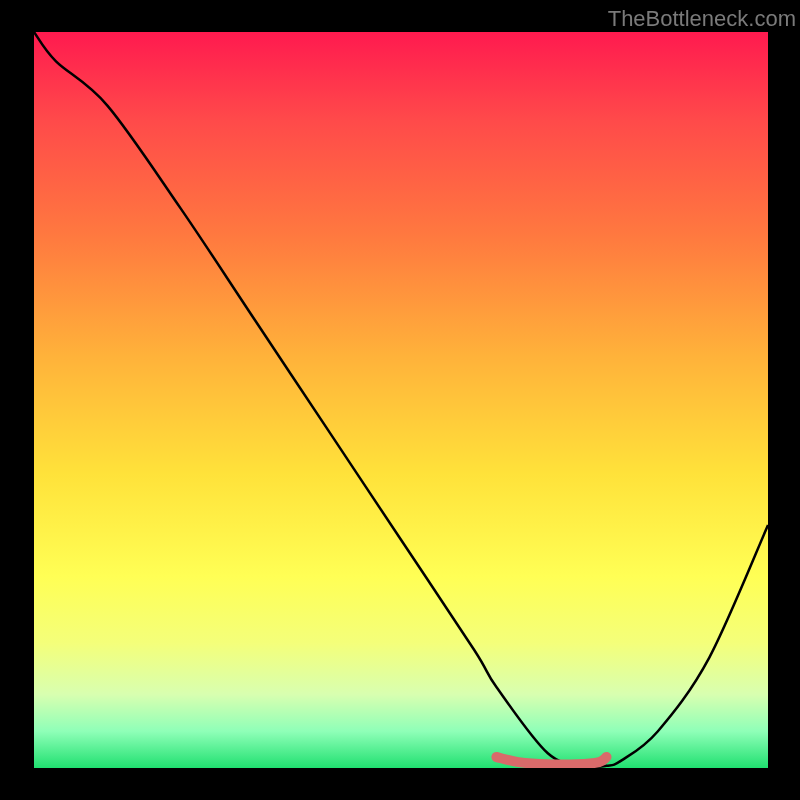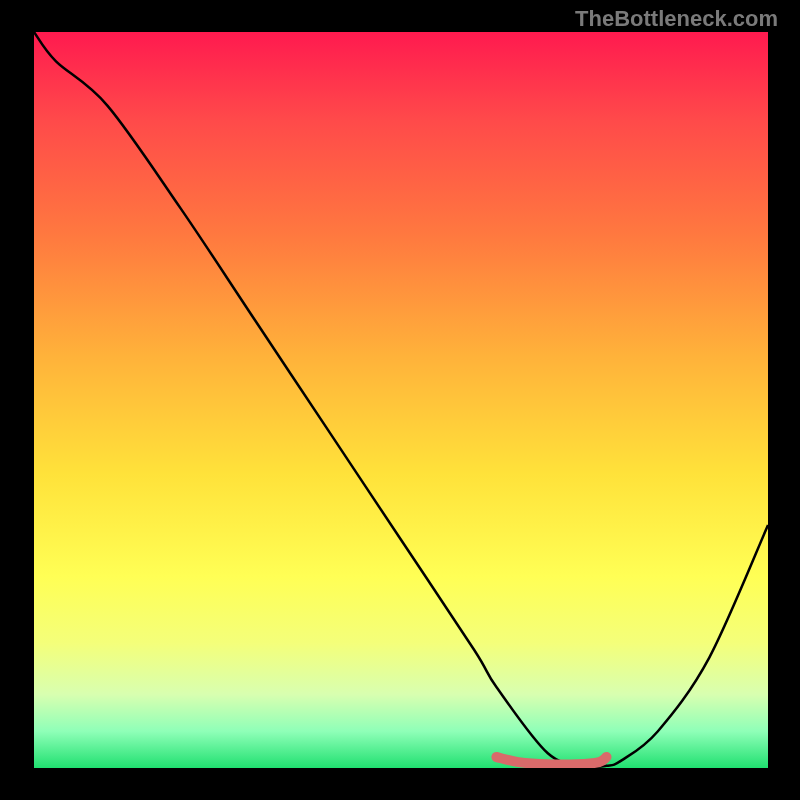--- a/index.html
+++ b/index.html
@@ -7,24 +7,24 @@
     padding: 0;
     width: 800px;
     height: 800px;
     background: #000;
     position: relative;
     font-family: Arial, sans-serif;
   }
   .watermark {
     position: absolute;
     top: 6px;
-    right: 22px;
+    right: 4px;
     color: #7a7a7a;
     font-size: 22px;
-    font-weight: bold;
+    font-weight: normal;
     z-index: 10;
   }
   .plot-area {
     position: absolute;
     left: 34px;
     top: 32px;
     width: 734px;
     height: 736px;
     background: linear-gradient(to bottom,
       #ff1a4f 0%,

